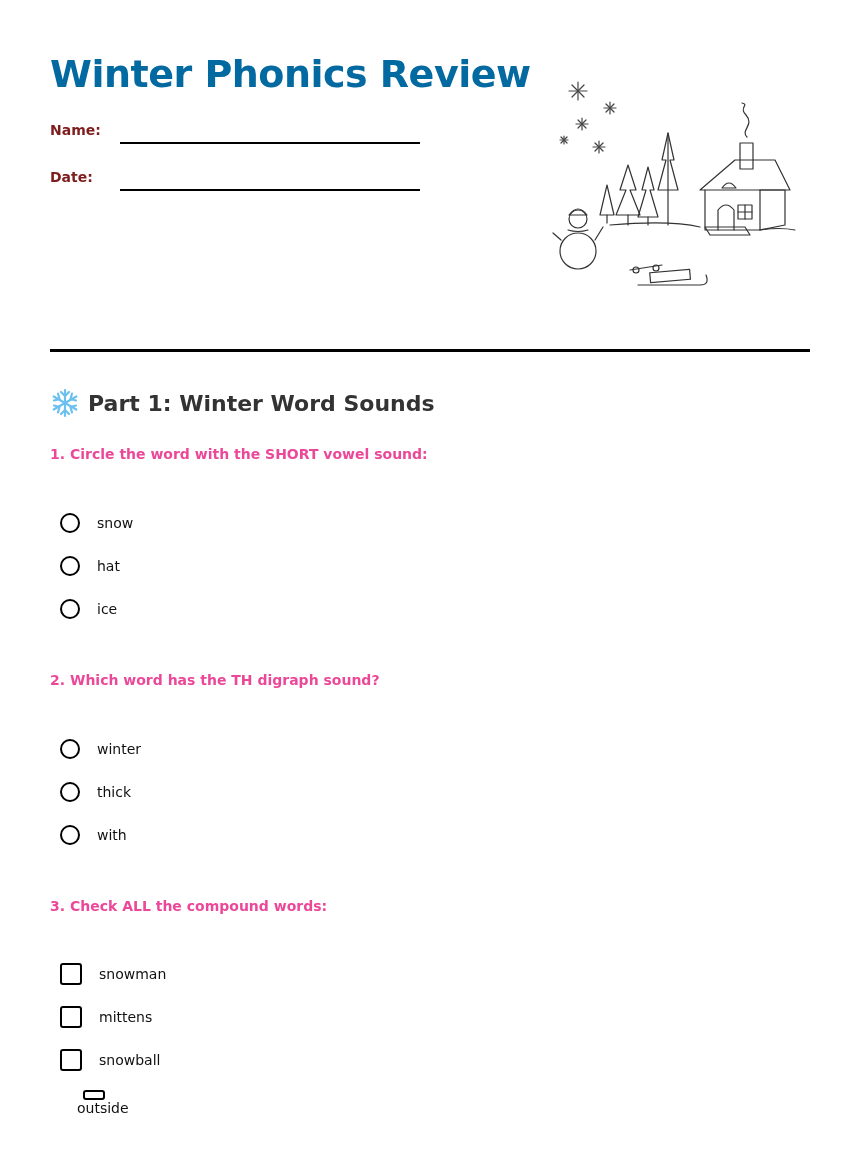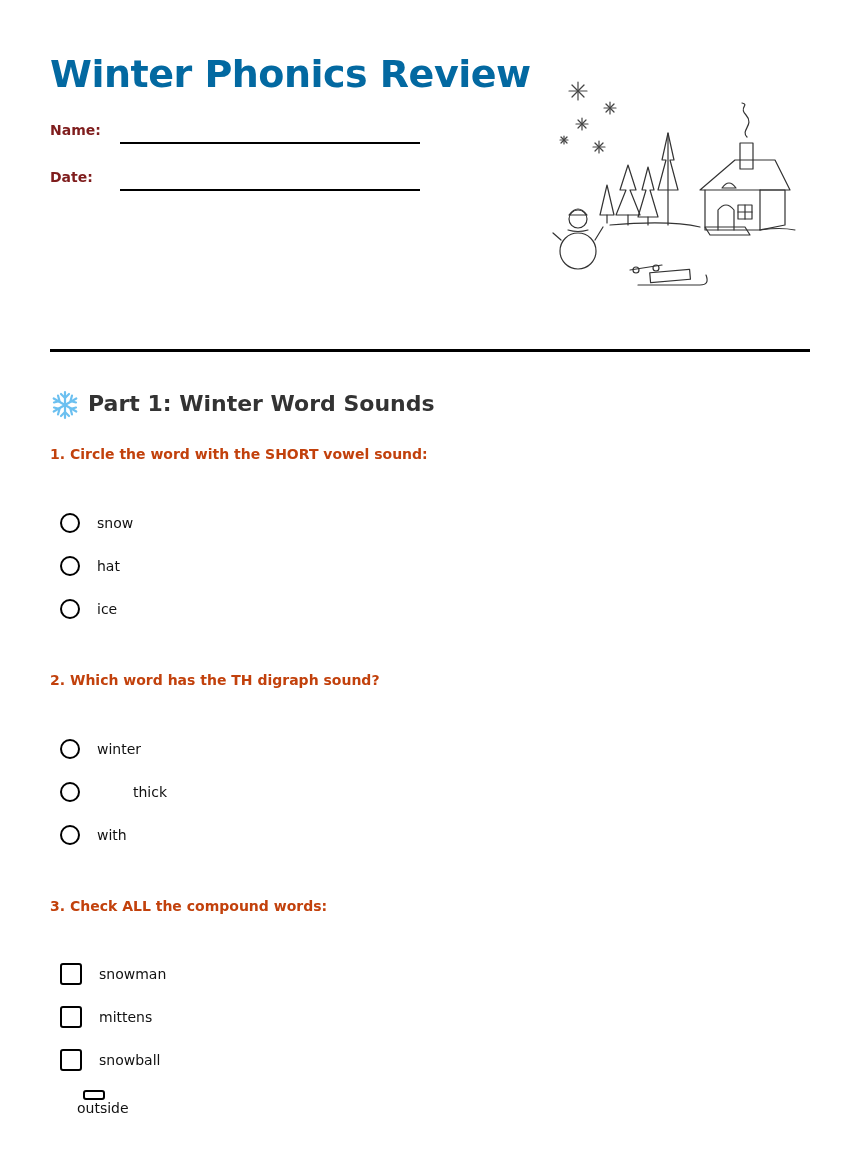--- a/index.html
+++ b/index.html
@@ -7,23 +7,23 @@
          font-family: "DejaVu Sans", "Liberation Sans", sans-serif; color: #000; }
   .title { position: absolute; left: 50px; top: 50px; margin: 0;
            font-size: 38px; font-weight: bold; color: #0369a1; letter-spacing: -0.5px;
            line-height: 48px; white-space: nowrap; }
   .field { position: absolute; left: 50px; }
   .field-label { position: absolute; left: 0; font-size: 14px; font-weight: bold; color: #7f1d1d; white-space: nowrap; }
   .field-line { position: absolute; left: 70px; width: 300px; height: 0; border-bottom: 2px solid #000; }
   .illustration { position: absolute; left: 550px; top: 75px; width: 250px; height: 230px; }
   .divider { position: absolute; left: 50px; top: 349px; width: 760px; height: 0; border-top: 3px solid #000; }
   .section-title { position: absolute; left: 50px; top: 388px; margin: 0; font-size: 22px; font-weight: bold;
-                   color: #333333; white-space: nowrap; line-height: 32px; display: flex; align-items: flex-end; }
+                   color: #333333; white-space: nowrap; line-height: 32px; display: flex; align-items: flex-start; }
   .snow-icon { display: inline-block; width: 30px; height: 30px; margin-right: 8px; }
-  .question { position: absolute; left: 50px; font-size: 14px; font-weight: bold; color: #c2410c; white-space: nowrap; }
+  .question { position: absolute; left: 50px; font-size: 14px; font-weight: bold; color: #ec4899; white-space: nowrap; }
   .option { position: absolute; left: 60px; display: flex; align-items: center; height: 26px; cursor: pointer; }
   .radio { width: 20px; height: 20px; border: 2px solid #000; border-radius: 50%; box-sizing: border-box; }
   .checkbox { width: 22px; height: 22px; border: 2px solid #000; border-radius: 3px; box-sizing: border-box; }
   .opt-label { margin-left: 17px; font-size: 14px; color: #111; white-space: nowrap; }
 </style>
 </head>
 <body>
 
 <h1 class="title">Winter Phonics Review</h1>
 
@@ -142,21 +142,21 @@
 <label class="option" style="top:596px;">
   <span class="radio"></span>
   <span class="opt-label">ice</span>
 </label>
 
 <div class="question" style="top:672px;">2. Which word has the TH digraph sound?</div>
 <label class="option" style="top:736px;">
   <span class="radio"></span>
   <span class="opt-label">winter</span>
 </label>
-<label class="option" style="top:779px;gap:36px;">
+<label class="option" style="top:779px;">
   <span class="radio"></span>
   <span class="opt-label">thick</span>
 </label>
 <label class="option" style="top:822px;">
   <span class="radio"></span>
   <span class="opt-label">with</span>
 </label>
 
 <div class="question" style="top:898px;">3. Check ALL the compound words:</div>
 <label class="option" style="top:961px;">

